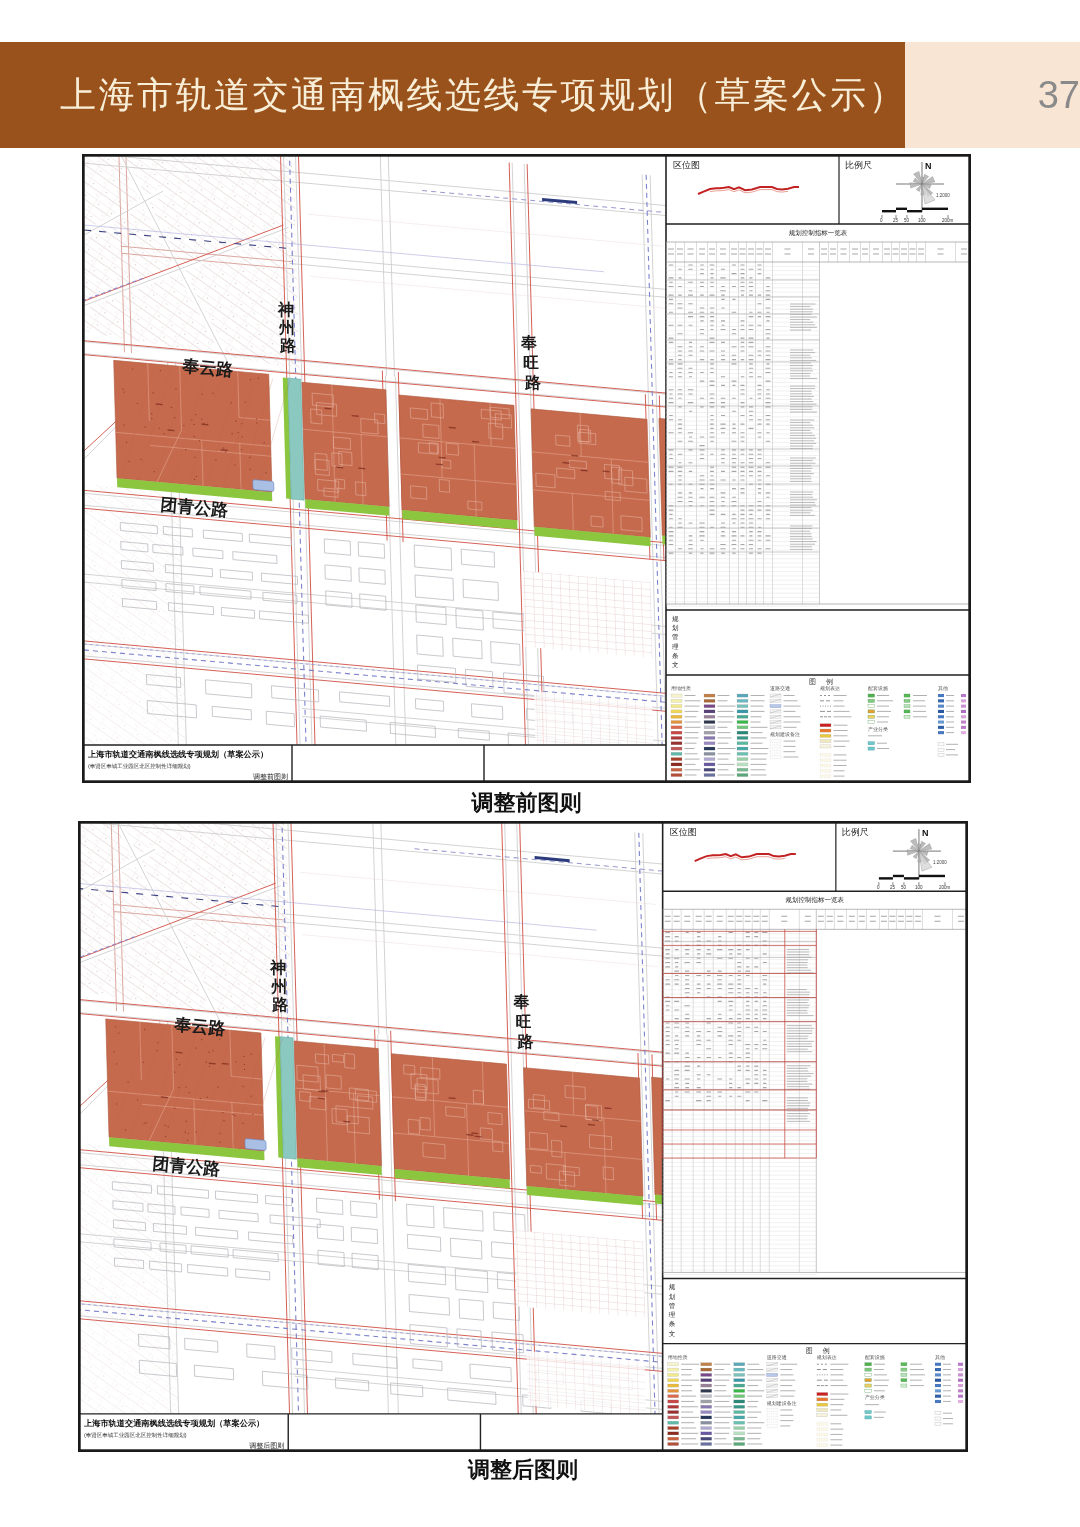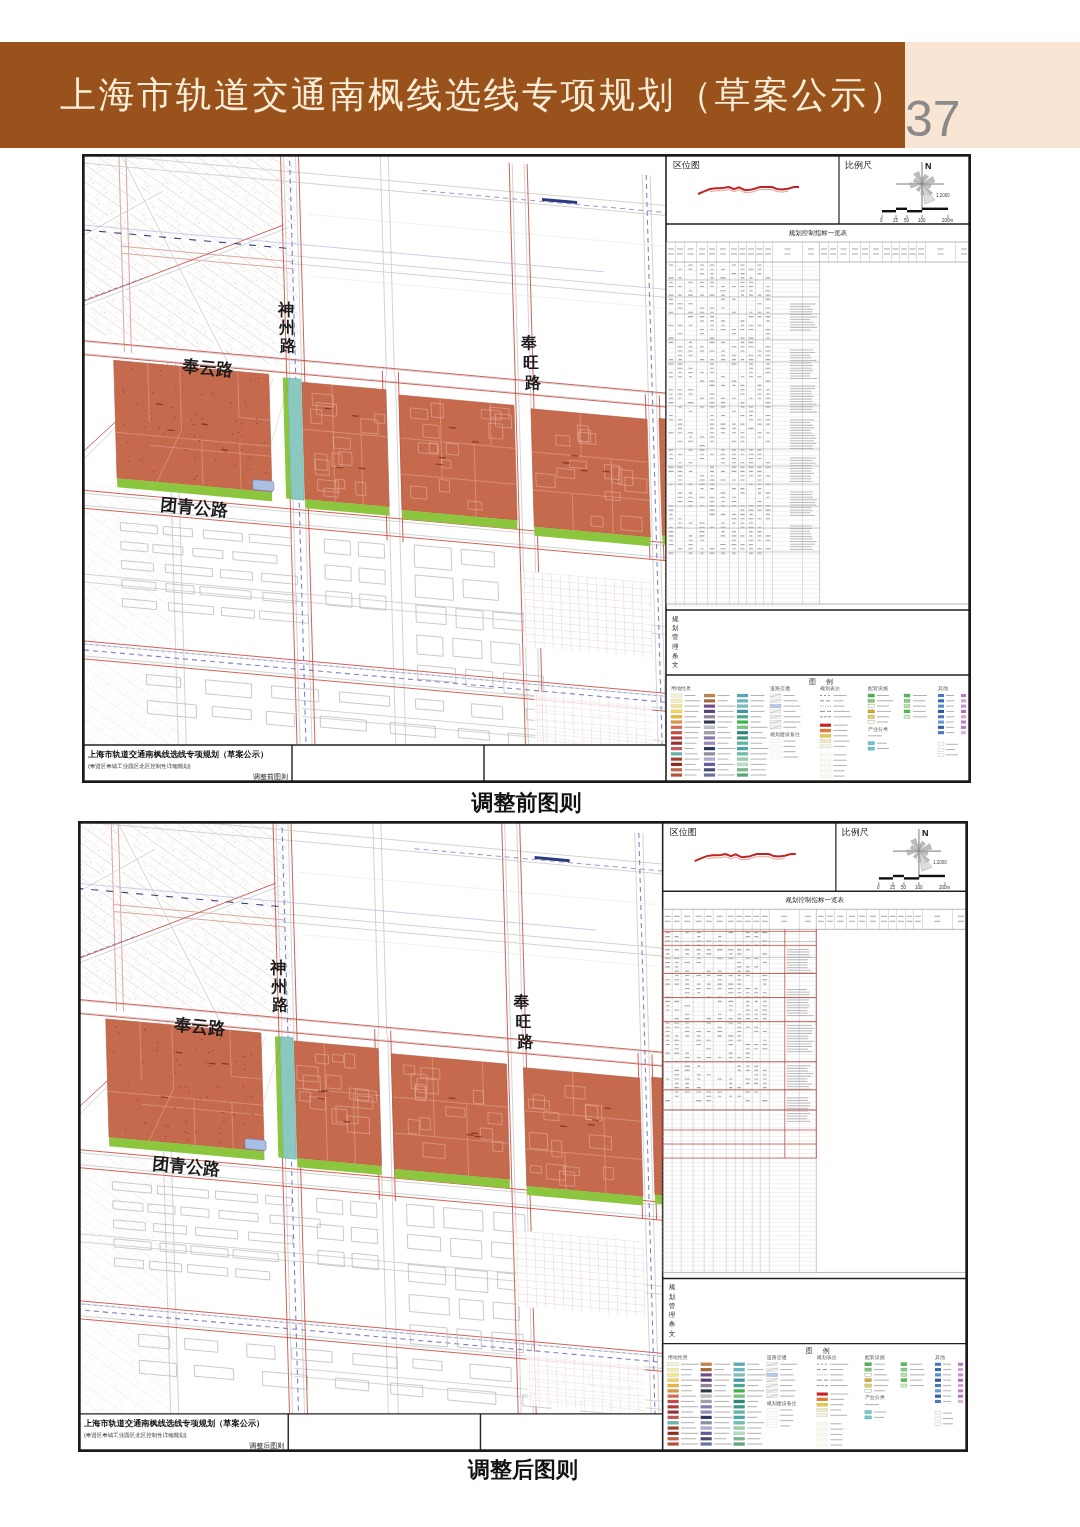--- a/index.html
+++ b/index.html
@@ -1,16 +1,16 @@
 <!DOCTYPE html>
 <html><head><meta charset="utf-8"><style>html,body{margin:0;padding:0;background:#fff;}body{width:1080px;height:1527px;position:relative;font-family:"Liberation Sans",sans-serif;overflow:hidden;}.abs{position:absolute;}</style></head><body>
 <div class="abs" style="left:0;top:42px;width:905px;height:106px;background:#99521c;"></div>
 <div class="abs" style="left:905px;top:42px;width:175px;height:106px;background:#f9e5d3;"></div>
 <div class="abs" style="left:60px;top:42px;width:845px;height:106px;line-height:106px;font-size:36px;font-weight:500;letter-spacing:2.5px;color:#f8edd6;white-space:nowrap;">上海市轨道交通南枫线选线专项规划（草案公示）</div>
-<div class="abs" style="left:905px;top:42px;width:175px;height:106px;line-height:106px;font-size:50px;color:#8a8a8a;text-align:left;margin-top:24px;">37</div>
+<div class="abs" style="left:905px;top:42px;width:175px;height:106px;line-height:106px;font-size:38px;color:#8a8a8a;text-align:right;">37</div>
 <div class="abs" style="left:82px;top:154px;width:889px;height:629px;"><svg width="100%" height="100%" viewBox="0 0 889 629" preserveAspectRatio="none">
       <defs>
         <pattern id="farm1" width="15" height="15" patternUnits="userSpaceOnUse" patternTransform="rotate(32)">
           <path d="M0 0H15M0 7.5H15" stroke="#e1cfcf" stroke-width="0.6" fill="none"></path>
           <path d="M5 0V15" stroke="#ece2e2" stroke-width="0.4" fill="none"></path>
           <circle cx="9" cy="3.4" r="0.6" fill="#d2c0c0"></circle>
           <circle cx="2.5" cy="11" r="0.55" fill="#d8c8c8"></circle>
         </pattern>
         <pattern id="cells1" width="9" height="7" patternUnits="userSpaceOnUse">
           <rect width="9" height="7" fill="#fff"></rect>

